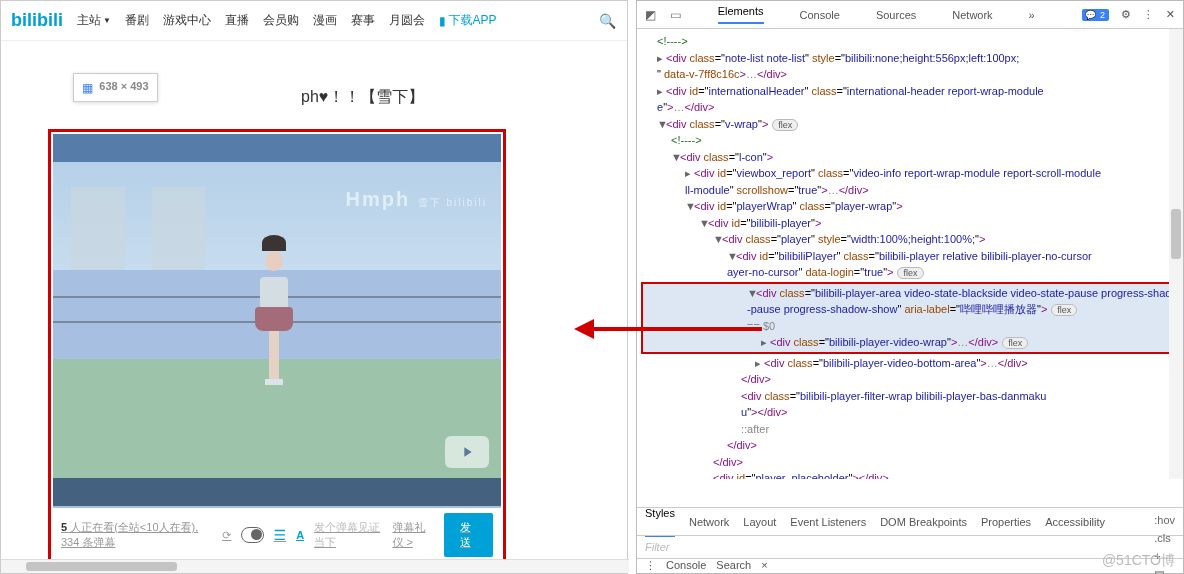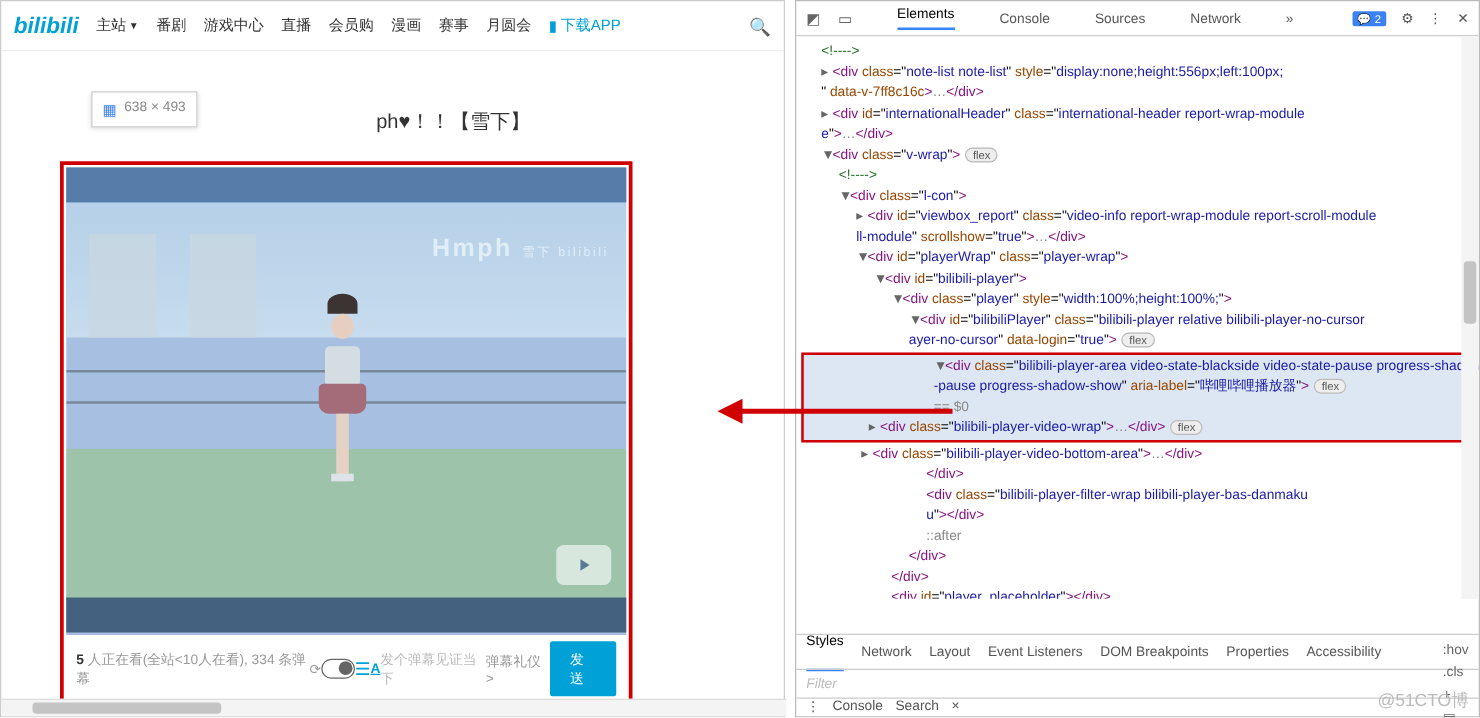--- a/index.html
+++ b/index.html
@@ -1,29 +1,29 @@
 <!DOCTYPE html>
 <html><head>
 <meta charset="utf-8">
 <style>
 * { margin:0; padding:0; box-sizing:border-box; font-family:Arial,"Microsoft YaHei",sans-serif; }
 body { width:1184px; height:574px; background:#fff; position:relative; overflow:hidden; }
 .left-pane { position:absolute; left:0; top:0; width:628px; height:574px; border:1px solid #ccc; }
 .topnav { height:40px; display:flex; align-items:center; gap:14px; padding:0 10px; font-size:12px; color:#333; border-bottom:1px solid #eee; }
-.logo { font-size:18px; font-weight:bold; color:#00a1d6; font-style:italic; }
+.logo { font-size:18px; font-weight:bold; color:#00a1d6; }
 .nav-item { cursor:pointer; }
 .nav-item.main { display:flex; align-items:center; gap:2px; }
 .nav-item .chev { font-size:8px; }
 .download { color:#00a1d6; display:flex; align-items:center; gap:3px; }
 .search-icon { margin-left:auto; color:#999; font-size:14px; }
 .tooltip { position:absolute; left:72px; top:72px; background:#fff; border:1px solid #ccc; padding:6px 8px; font-size:11px; color:#0a5aa0; display:flex; gap:6px; z-index:5; box-shadow:0 1px 4px rgba(0,0,0,0.15); }
 .tooltip .t-icon { color:#3b82f6; font-size:12px; margin-top:1px; }
 .tooltip .t-text { max-width:170px; word-break:break-all; line-height:1.35; }
 .tooltip .t-text b { font-weight:bold; }
-.tooltip .dims { color:#888; font-size:11px; }
+.tooltip .dims { color:#888; font-size:11px;font-weight:bold; }
 .title-partial { position:absolute; left:300px; top:86px; font-size:16px; color:#333; }
 .player-box { position:absolute; left:47px; top:128px; width:458px; height:436px; border:3px solid #d00000; }
 .player-inspect { position:absolute; left:2px; top:2px; right:2px; bottom:54px; background:rgba(95,140,200,0.55); }
 .video-scene { position:absolute; left:0; right:0; top:28px; bottom:28px; overflow:hidden; }
 .sky { position:absolute; left:0; right:0; top:0; height:34%; background:linear-gradient(#b5d0e8,#c7dcee); }
 .bld { position:absolute; top:8%; width:12%; height:26%; background:rgba(200,215,225,0.8); }
 .b1 { left:4%; } .b2 { left:22%; }
 .title-txt { position:absolute; right:14px; top:26px; font-size:20px; font-weight:bold; color:#e0eef7; letter-spacing:2px; }
 .credits { position:absolute; right:14px; top:58px; text-align:right; font-size:11.5px; color:#e0eef7; line-height:1.6; }
 .ground { position:absolute; left:0; right:0; top:62%; bottom:0; background:#9bc49d; opacity:0.8; }
@@ -33,41 +33,41 @@
 .head { width:18px; height:20px; background:#e6cfc0; border-radius:50% 50% 48% 48%; margin:0 auto; }
 .hair { width:24px; height:16px; background:#3b3432; border-radius:50% 50% 0 0; margin:-22px auto 0; }
 .torso { width:28px; height:32px; background:#d4dde2; margin:6px auto 0; border-radius:4px; }
 .skirt { width:38px; height:24px; background:#a46b78; margin:-2px auto 0; border-radius:4px 4px 8px 8px; }
 .legs { width:10px; height:54px; background:#e6d2c4; margin:0 auto; position:relative; }
 .legs::after { content:""; position:absolute; bottom:0; left:-4px; width:18px; height:6px; background:#dce4ea; }
 .play-btn { position:absolute; right:12px; bottom:12px; width:44px; height:32px; background:rgba(255,255,255,0.6); border-radius:6px; display:flex; align-items:center; justify-content:center; }
 .play-btn svg { width:16px; height:16px; fill:#5a7a94; }
 .top-band,.bot-band { position:absolute; left:2px; right:2px; height:28px; background:#3a5876; opacity:0.9; }
 .top-band{ top:2px; } .bot-band{ bottom:56px; }
-.danmaku-bar { position:absolute; left:2px; right:2px; bottom:2px; height:50px; background:#fff; display:flex; align-items:center; padding:0 8px; font-size:11px; color:#999; }
+.danmaku-bar { position:absolute; left:2px; right:2px; bottom:2px; height:50px; background:#fff; display:flex; align-items:center; gap:10px; padding:0 8px; font-size:11px; color:#999;text-decoration:underline; }
 .danmaku-bar .stat b { color:#333; font-weight:bold; }
 .toggle { width:28px; height:16px; border:1.5px solid #666; border-radius:9px; position:relative; }
 .toggle::after { content:""; position:absolute; right:1px; top:1px; width:11px; height:11px; background:#666; border-radius:50%; }
 .icon-gear { font-size:14px; color:#00a1d6; }
 .danmaku-input-placeholder { color:#bbb; }
 .danmaku-rites { color:#999; }
 .send-btn { background:#00a1d6; color:#fff; padding:7px 16px; border-radius:2px; margin-left:auto; }
 .A-icon { color:#00a1d6; font-weight:bold; text-decoration:underline; }
 .arrow-red { position:absolute; left:574px; top:309px; z-index:20; }
 
 .devtools { position:absolute; left:636px; top:0; right:0; bottom:0; border:1px solid #bbb; background:#fff; font-family:Menlo,Consolas,monospace; font-size:11px; }
 .dt-top { height:28px; border-bottom:1px solid #ccc; display:flex; align-items:center; gap:14px; padding:0 8px; color:#555; }
 .dt-icon { font-size:12px; color:#666; }
 .dt-tab { cursor:pointer;margin-left:22px; }
 .dt-tab.active { color:#000; border-bottom:2px solid #3b82f6; padding-bottom:5px; }
 .dt-right { margin-left:auto; display:flex; gap:12px; align-items:center; }
 .badge { background:#3b82f6; color:#fff; font-size:9px; padding:1px 4px; border-radius:2px; display:flex; gap:3px; align-items:center; }
 .dom-tree { position:absolute; top:28px; left:0; right:0; bottom:94px; overflow:hidden; padding:4px 0; line-height:1.5; }
 .dom-line { white-space:nowrap; padding:0 6px; }
-.i1{padding-left:20px}.i2{padding-left:34px}.i3{padding-left:48px}.i4{padding-left:62px}.i5{padding-left:76px}.i6{padding-left:90px}.i7{padding-left:104px}.i8{padding-left:52px}
+.i1{padding-left:20px}.i2{padding-left:34px}.i3{padding-left:48px}.i4{padding-left:62px}.i5{padding-left:76px}.i6{padding-left:90px}.i7{padding-left:104px}.i8{padding-left:118px}
 .tag-p{color:#881280}.attr-n{color:#994500}.attr-v{color:#1a1aa6}.comm{color:#236e25}.gray{color:#888}
 .expand{color:#666;display:inline-block;width:9px}
 .flex-badge{background:#eee;border:1px solid #bbb;border-radius:8px;padding:0 5px;font-size:9px;color:#555;margin-left:4px}
 .hl-box { border:2px solid #d00000; margin:1px 4px; padding:1px 0; background:#dde7f3; }
 .hl-box .dom-line { background:transparent; }
 .crumb-bar { position:absolute; bottom:66px; left:0; right:0; height:28px; border-top:1px solid #ccc; display:flex; align-items:center; padding:0 8px; font-size:10.5px; gap:4px; overflow:hidden; }
 .crumb-bar .sel { background:#dde7f3; padding:2px 4px; }
 .scrollbar-v { position:absolute; right:0; top:28px; bottom:94px; width:14px; background:#f4f4f4; }
 .scrollbar-v .thumb { position:absolute; left:2px; right:2px; top:40%; height:50px; background:#c4c4c4; border-radius:3px; }
 .styles-tabs { position:absolute; bottom:38px; left:0; right:0; height:28px; border-top:1px solid #ccc; display:flex; align-items:center; gap:14px; padding:0 8px; font-size:11px; color:#555; }
@@ -171,21 +171,21 @@
     <span class="dt-right">
       <span class="badge">💬 <span>2</span></span>
       <span>⚙</span>
       <span>⋮</span>
       <span>✕</span>
     </span>
   </div>
 
   <div class="dom-tree">
     <div class="dom-line i1 comm">&lt;!----&gt;</div>
-    <div class="dom-line i1"><span class="expand">▸</span><span class="tag-p">&lt;div</span> <span class="attr-n">class</span>="<span class="attr-v">note-list note-list</span>" <span class="attr-n">style</span>="<span class="attr-v">display:none;height:556px;left:100px;</span></div>
+    <div class="dom-line i1"><span class="expand">▸</span><span class="tag-p">&lt;div</span> <span class="attr-n">class</span>="<span class="attr-v">note-list note-list</span>" <span class="attr-n">style</span>="<span class="attr-v">bilibili:none;height:556px;left:100px;</span></div>
     <div class="dom-line i1">" <span class="attr-n">data-v-7ff8c16c</span><span class="tag-p">&gt;</span><span class="gray">…</span><span class="tag-p">&lt;/div&gt;</span></div>
     <div class="dom-line i1"><span class="expand">▸</span><span class="tag-p">&lt;div</span> <span class="attr-n">id</span>="<span class="attr-v">internationalHeader</span>" <span class="attr-n">class</span>="<span class="attr-v">international-header report-wrap-module</span></div>
     <div class="dom-line i1"><span class="attr-v">e</span>"<span class="tag-p">&gt;</span><span class="gray">…</span><span class="tag-p">&lt;/div&gt;</span></div>
     <div class="dom-line i1"><span class="expand">▼</span><span class="tag-p">&lt;div</span> <span class="attr-n">class</span>="<span class="attr-v">v-wrap</span>"<span class="tag-p">&gt;</span><span class="flex-badge">flex</span></div>
     <div class="dom-line i2 comm">&lt;!----&gt;</div>
     <div class="dom-line i2"><span class="expand">▼</span><span class="tag-p">&lt;div</span> <span class="attr-n">class</span>="<span class="attr-v">l-con</span>"<span class="tag-p">&gt;</span></div>
     <div class="dom-line i3"><span class="expand">▸</span><span class="tag-p">&lt;div</span> <span class="attr-n">id</span>="<span class="attr-v">viewbox_report</span>" <span class="attr-n">class</span>="<span class="attr-v">video-info report-wrap-module report-scroll-module</span></div>
     <div class="dom-line i3"><span class="attr-v">ll-module</span>" <span class="attr-n">scrollshow</span>="<span class="attr-v">true</span>"<span class="tag-p">&gt;</span><span class="gray">…</span><span class="tag-p">&lt;/div&gt;</span></div>
     <div class="dom-line i3"><span class="expand">▼</span><span class="tag-p">&lt;div</span> <span class="attr-n">id</span>="<span class="attr-v">playerWrap</span>" <span class="attr-n">class</span>="<span class="attr-v">player-wrap</span>"<span class="tag-p">&gt;</span></div>
     <div class="dom-line i4"><span class="expand">▼</span><span class="tag-p">&lt;div</span> <span class="attr-n">id</span>="<span class="attr-v">bilibili-player</span>"<span class="tag-p">&gt;</span></div>

